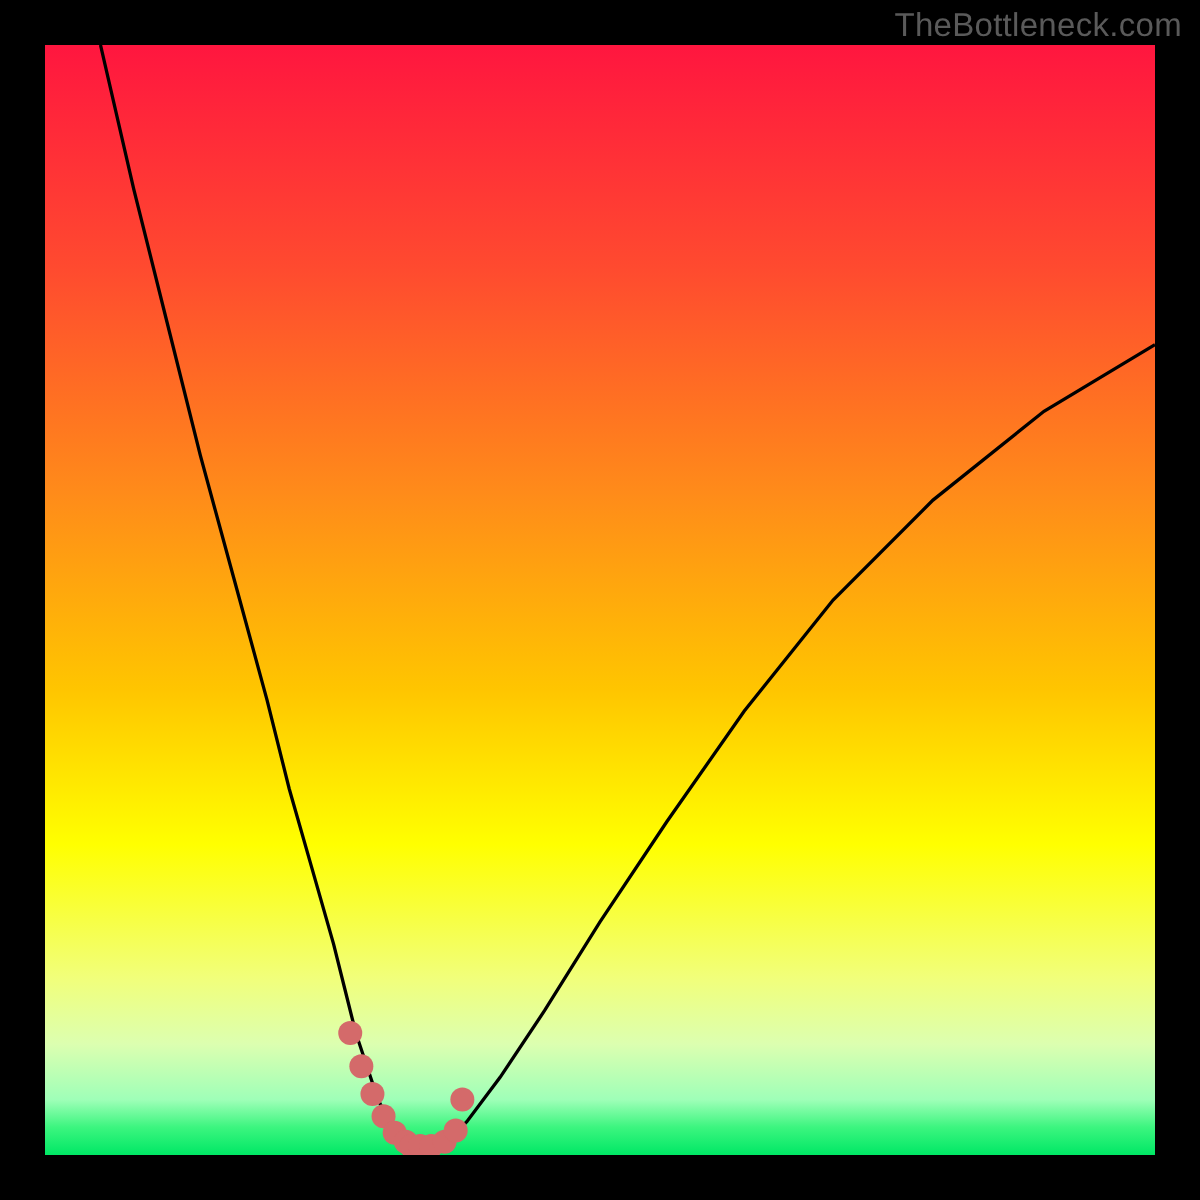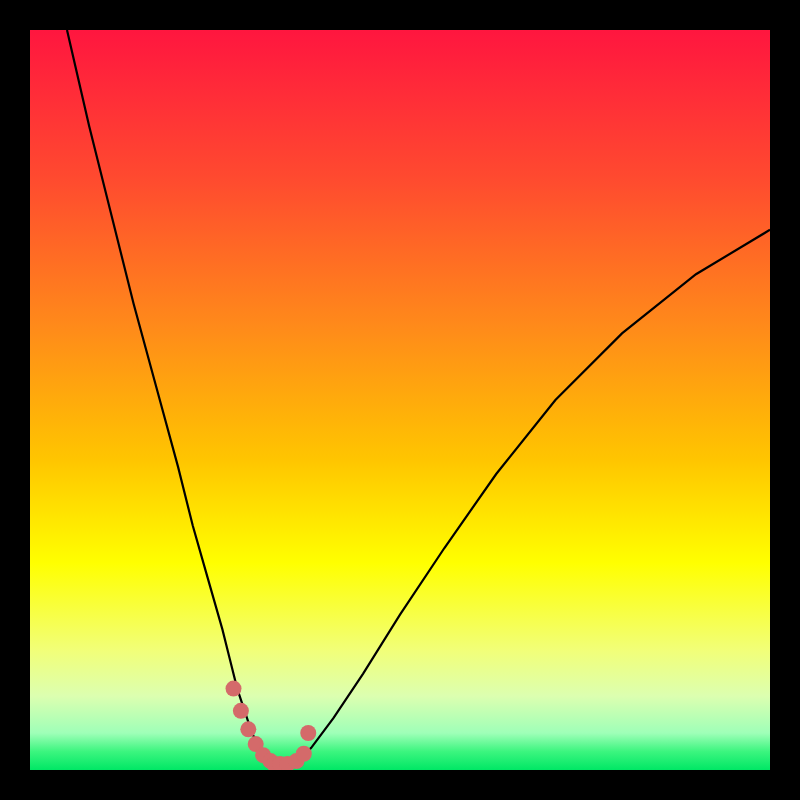--- a/index.html
+++ b/index.html
@@ -87,14 +87,15 @@
           <circle cx="250.12" cy="734.08" r="8" fill="#d46a6a"></circle>
           <circle cx="257.52" cy="734.08" r="8" fill="#d46a6a"></circle>
           <circle cx="266.40" cy="731.12" r="8" fill="#d46a6a"></circle>
           <circle cx="273.80" cy="723.72" r="8" fill="#d46a6a"></circle>
           <circle cx="278.24" cy="703.00" r="8" fill="#d46a6a"></circle>
         </g>
     </svg>
 
   </div>
 
+  <div class="watermark">TheBottleneck.com</div>
 
 </div>
 
 </body></html>

